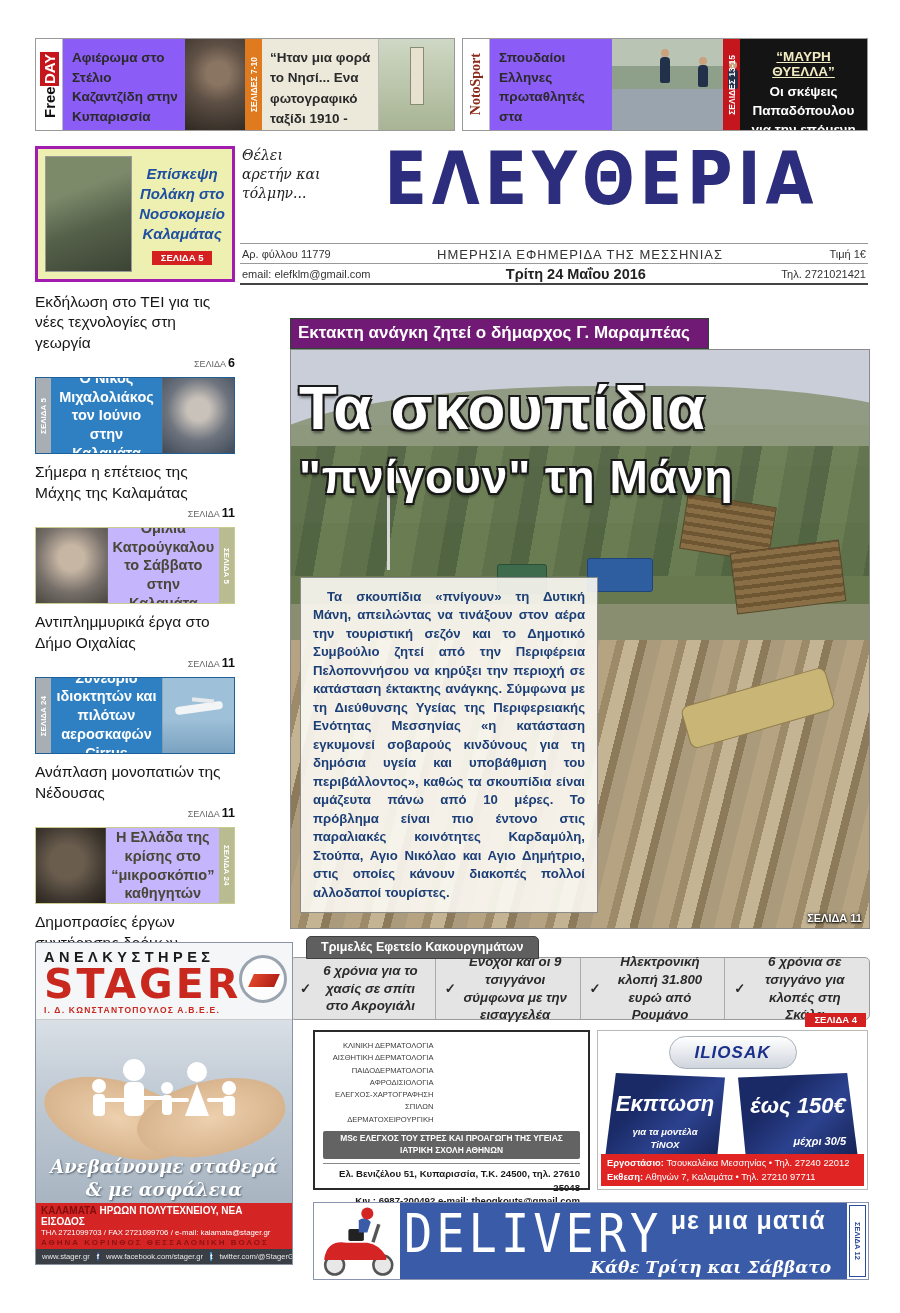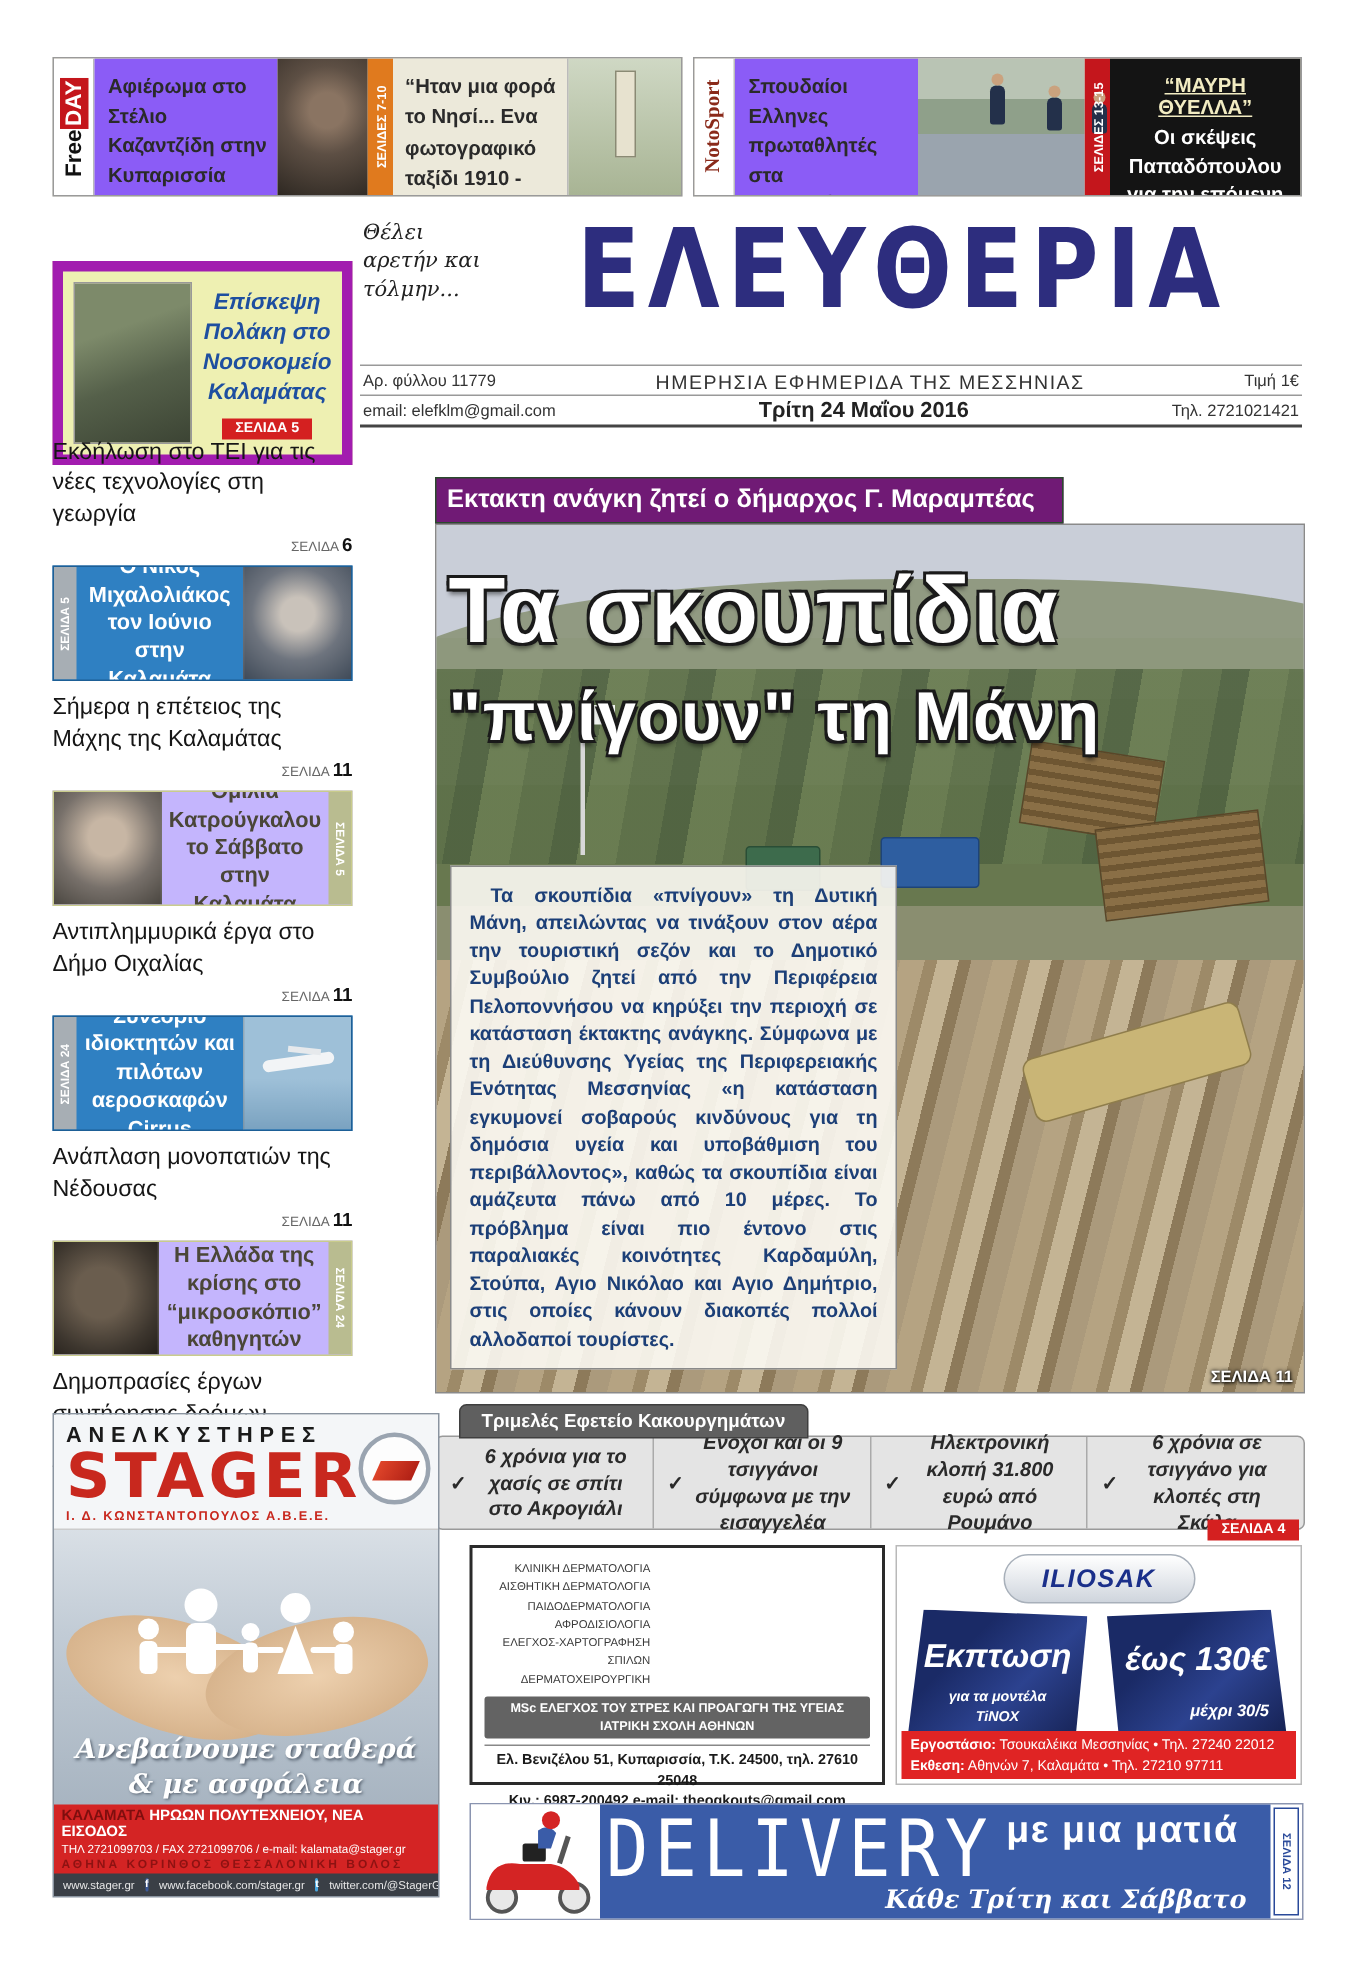--- a/index.html
+++ b/index.html
@@ -39,21 +39,21 @@
   .logo-text { position:absolute; left:95px; top:-6px; width:533px; text-align:center; font-size:62px; font-weight:900; color:#2d2d7e; letter-spacing:5px; transform:scaleY(1.18); transform-origin:top; font-family:"DejaVu Sans", sans-serif; }
   .site-url { position:absolute; left:95px; top:76px; width:533px; text-align:center; color:#c4161c; font-weight:bold; font-size:19px; letter-spacing:2px; }
   .mast-row { position:absolute; left:0; width:628px; display:flex; justify-content:space-between; align-items:center; border-top:1px solid #999; padding:2px 2px 1px; }
   .row1 { top:101px; height:20px;gap:45px; }
   .row2 { top:121px; height:22px; border-bottom:2px solid #444; }
   .mast-small { font-size:11px; color:#333; }
   .mast-sub { font-size:13px; color:#333; letter-spacing:1px; }
   .mast-date { font-size:14.5px; font-weight:bold; color:#222; }
 
   
-  .featured { position:absolute; left:35px; top:146px; width:200px; height:136px; background:#eef0b2; border:7px solid #a21caf; padding:7px; display:flex; gap:7px;margin-top:28px; }
+  .featured { position:absolute; left:35px; top:146px; width:200px; height:136px; background:#eef0b2; border:3px solid #a21caf; padding:7px; display:flex; gap:7px; }
   .featured-photo { width:88px; background:linear-gradient(160deg,#7d8a6a 0 30%, #55604a 60%, #3c4434 100%); border:1px solid #999; }
   .featured-right { flex:1; display:flex; flex-direction:column; align-items:center; justify-content:center; gap:6px; }
   .featured-title { color:#1e4fa0; font-weight:bold; font-style:italic; font-size:15px; text-align:center; line-height:1.35; }
   .red-badge { background:#d42020; color:#fff; font-size:9.5px; font-weight:bold; padding:1px 9px 2px; display:inline-block; }
 
   
   .sidebar { position:absolute; left:35px; top:292px; width:200px; }
   .side-text-item { margin-bottom:7px; }
   .st-title { font-size:15.5px; color:#161616; line-height:1.32; }
   .st-page { text-align:right; font-size:9px; color:#666; margin-top:3px; }
@@ -135,21 +135,21 @@
 
   
   .derm { position:absolute; left:313px; top:1030px; width:277px; height:160px; border:2px solid #2a2a2a; background:#fff; padding:6px 8px 5px; }
   .derm-top { display:flex; }
   .derm-left { width:57%; position:relative; padding-left:34px; }
   .derm-logo { position:absolute; left:0; top:2px; width:28px; height:52px; }
   .derm-title { font-size:10.5px; font-weight:bold; color:#1a1a1a; line-height:1.35; }
   .derm-name { font-size:25px; color:#5a5a5a; line-height:1.0; margin-top:4px; letter-spacing:1px; }
   .derm-services { width:43%; text-align:right; font-size:7.6px; color:#3a3a3a; line-height:1.62; padding-top:2px; }
   .msc-band { background:#636363; color:#fff; text-align:center; font-size:8.4px; font-weight:bold; line-height:1.4; padding:2px 4px; border-radius:2px; margin-top:5px; }
-  .derm-address { text-align:center; font-size:9.6px; font-weight:bold; color:#1a1a1a; line-height:1.45; border-top:1.5px solid #888; margin-top:4px; padding-top:3px; }
+  .derm-address { text-align:right; font-size:9.6px; font-weight:bold; color:#1a1a1a; line-height:1.45; border-top:1.5px solid #888; margin-top:4px; padding-top:3px; }
 
   
   .iliosak { position:absolute; left:597px; top:1030px; width:271px; height:160px; border:1px solid #b9b9b9; background:#fff; overflow:hidden; }
   .tank { position:absolute; left:50%; transform:translateX(-50%); top:5px; width:128px; height:33px; background:linear-gradient(#ffffff,#cfd5dd); border:1px solid #a8b0ba; border-radius:17px; text-align:center; }
   .tank-text { font-size:17px; font-weight:900; font-style:italic; color:#1a2f8a; line-height:31px; letter-spacing:1px; }
   .panel { position:absolute; top:42px; width:120px; height:90px; background:linear-gradient(135deg,#1a2a66 0 30%, #2c428f 60%, #141f4e 100%); color:#fff; text-align:center; }
   .panel-l { left:7px; clip-path:polygon(9% 0, 100% 5%, 93% 100%, 0 95%); padding-top:18px; }
   .panel-r { right:9px; clip-path:polygon(0 5%, 91% 0, 100% 95%, 7% 100%); padding-top:20px; }
   .panel-title { font-size:22px; font-weight:bold; font-style:italic; }
   .panel-sub { font-size:9.5px; font-weight:bold; font-style:italic; margin-top:8px; line-height:1.4; }
@@ -408,21 +408,21 @@
       <div class="tank-text">ILIOSAK</div>
     </div>
     <div class="panel panel-l">
       <div class="panel-title">Εκπτωση</div>
       <div class="panel-sub">
         <div>για τα μοντέλα</div>
         <div>TiNOX</div>
       </div>
     </div>
     <div class="panel panel-r">
-      <div class="panel-title">έως 130€</div>
+      <div class="panel-title">έως 150€</div>
       <div class="panel-sub2">μέχρι 30/5</div>
     </div>
     <div class="iliosak-footer">
       <div><span class="ilf-label">Εργοστάσιο:</span> <span>Τσουκαλέικα Μεσσηνίας • Τηλ. 27240 22012</span></div>
       <div><span class="ilf-label">Εκθεση:</span> <span>Αθηνών 7, Καλαμάτα • Τηλ. 27210 97711</span></div>
     </div>
   </div>
 
   <div class="delivery">
     <div class="scooter-area">

